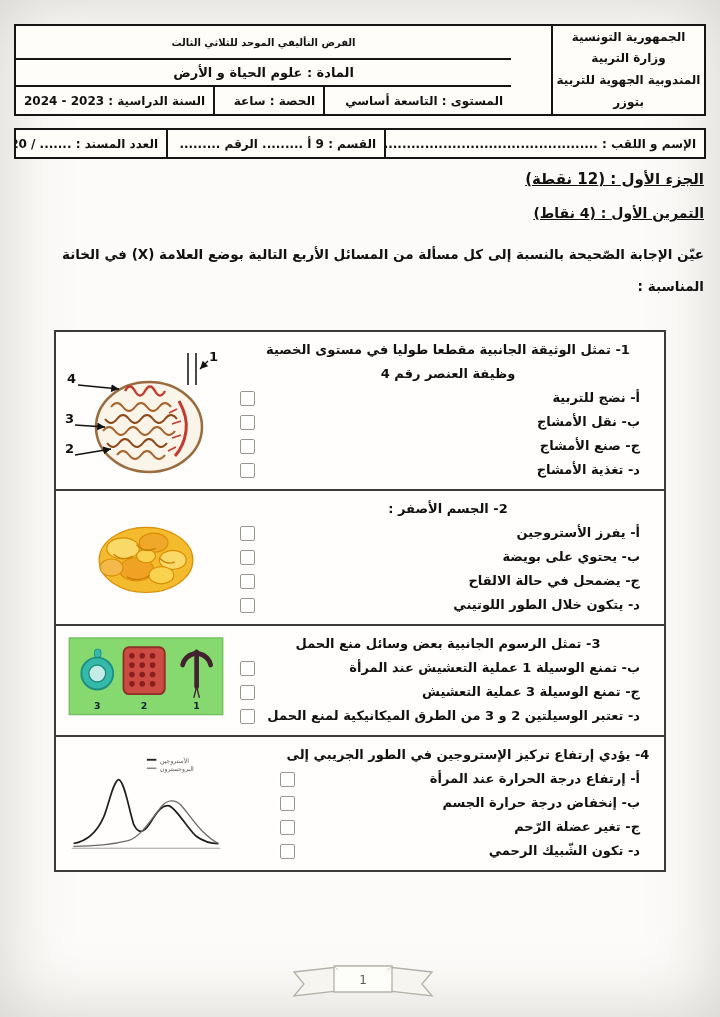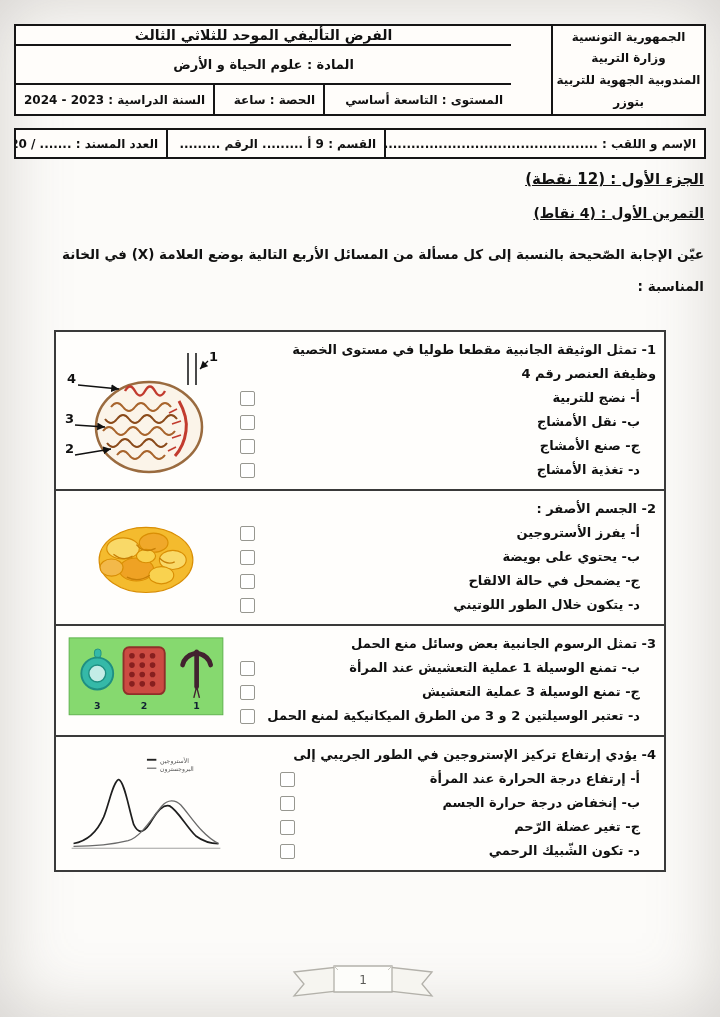--- a/index.html
+++ b/index.html
@@ -8,23 +8,23 @@
   .page { position:relative; width:720px; height:1017px; background:#fcfbf9; overflow:hidden;
           box-shadow: inset 0 0 70px rgba(110,105,95,.28); }
 
   
   .header-table { position:absolute; top:24px; right:14px; width:692px; height:92px;
                   border:2px solid #151515; display:flex; background:#fffdfa; }
   .header-admin { width:218px; border-left:2px solid #151515; display:flex; flex-direction:column;
                   justify-content:center; text-align:center; font-weight:bold; font-size:12px;
                   line-height:1.8; padding:2px;margin-left:40px; }
   .header-main { flex:1; display:flex; flex-direction:column; }
-  .h-title   { height:20px; border-bottom:2px solid #151515; display:flex; align-items:center;
-               justify-content:center; font-weight:bold; font-size:14px; }
-  .h-subject { height:39px; border-bottom:2px solid #151515; display:flex; align-items:center;
+  .h-title   { height:34px; border-bottom:2px solid #151515; display:flex; align-items:center;
+               justify-content:center; font-weight:bold; font-size:10px; }
+  .h-subject { height:27px; border-bottom:2px solid #151515; display:flex; align-items:center;
                justify-content:center; font-weight:bold; font-size:13px; }
   .h-meta { flex:1; display:flex; }
   .h-meta > div { display:flex; align-items:center; padding:0 8px; font-weight:bold; font-size:12px; white-space:nowrap; }
   .m-level { width:186px; }
   .m-session { width:112px; border-left:2px solid #151515; border-right:2px solid #151515; }
   .m-year { flex:1; }
 
   
   .student-bar { position:absolute; top:128px; right:14px; width:692px; height:31px;
                  border:2px solid #151515; display:flex; background:#fffdfa;
@@ -40,21 +40,21 @@
   .exercise-title { position:absolute; top:205px; right:16px; font-size:14px; font-weight:bold;
                 text-decoration:underline; }
   .instructions { position:absolute; top:238px; right:16px; width:690px; font-size:13.5px;
                 font-weight:bold; line-height:32px; }
 
   
   .questions { position:absolute; top:330px; right:54px; width:612px;
                border:2px solid #3a3a3a; background:#fffefc; }
   .q-row { display:flex; border-bottom:2px solid #3a3a3a; }
   .q-row:last-child { border-bottom:none;gap:40px; }
-  .q-content { flex:1; padding:6px 8px 7px 4px; }
+  .q-content { flex:1; padding:6px 8px 7px 4px;text-align:center; }
   .q-figure { width:180px; display:flex; align-items:center; justify-content:center; padding:3px; }
   .q-stem { font-weight:bold; font-size:13px; line-height:24px; }
   .q-option { display:flex; justify-content:space-between; align-items:center; font-weight:bold;
               font-size:13px; line-height:24px; padding-right:16px; }
   .opt-text { white-space:nowrap; }
   .checkbox { width:15px; height:15px; border:1.5px solid #979790; background:#fff;
               border-radius:2px; flex:none; cursor:pointer; }
 
   
   .footer-ribbon { position:absolute; top:960px; left:288px; }

